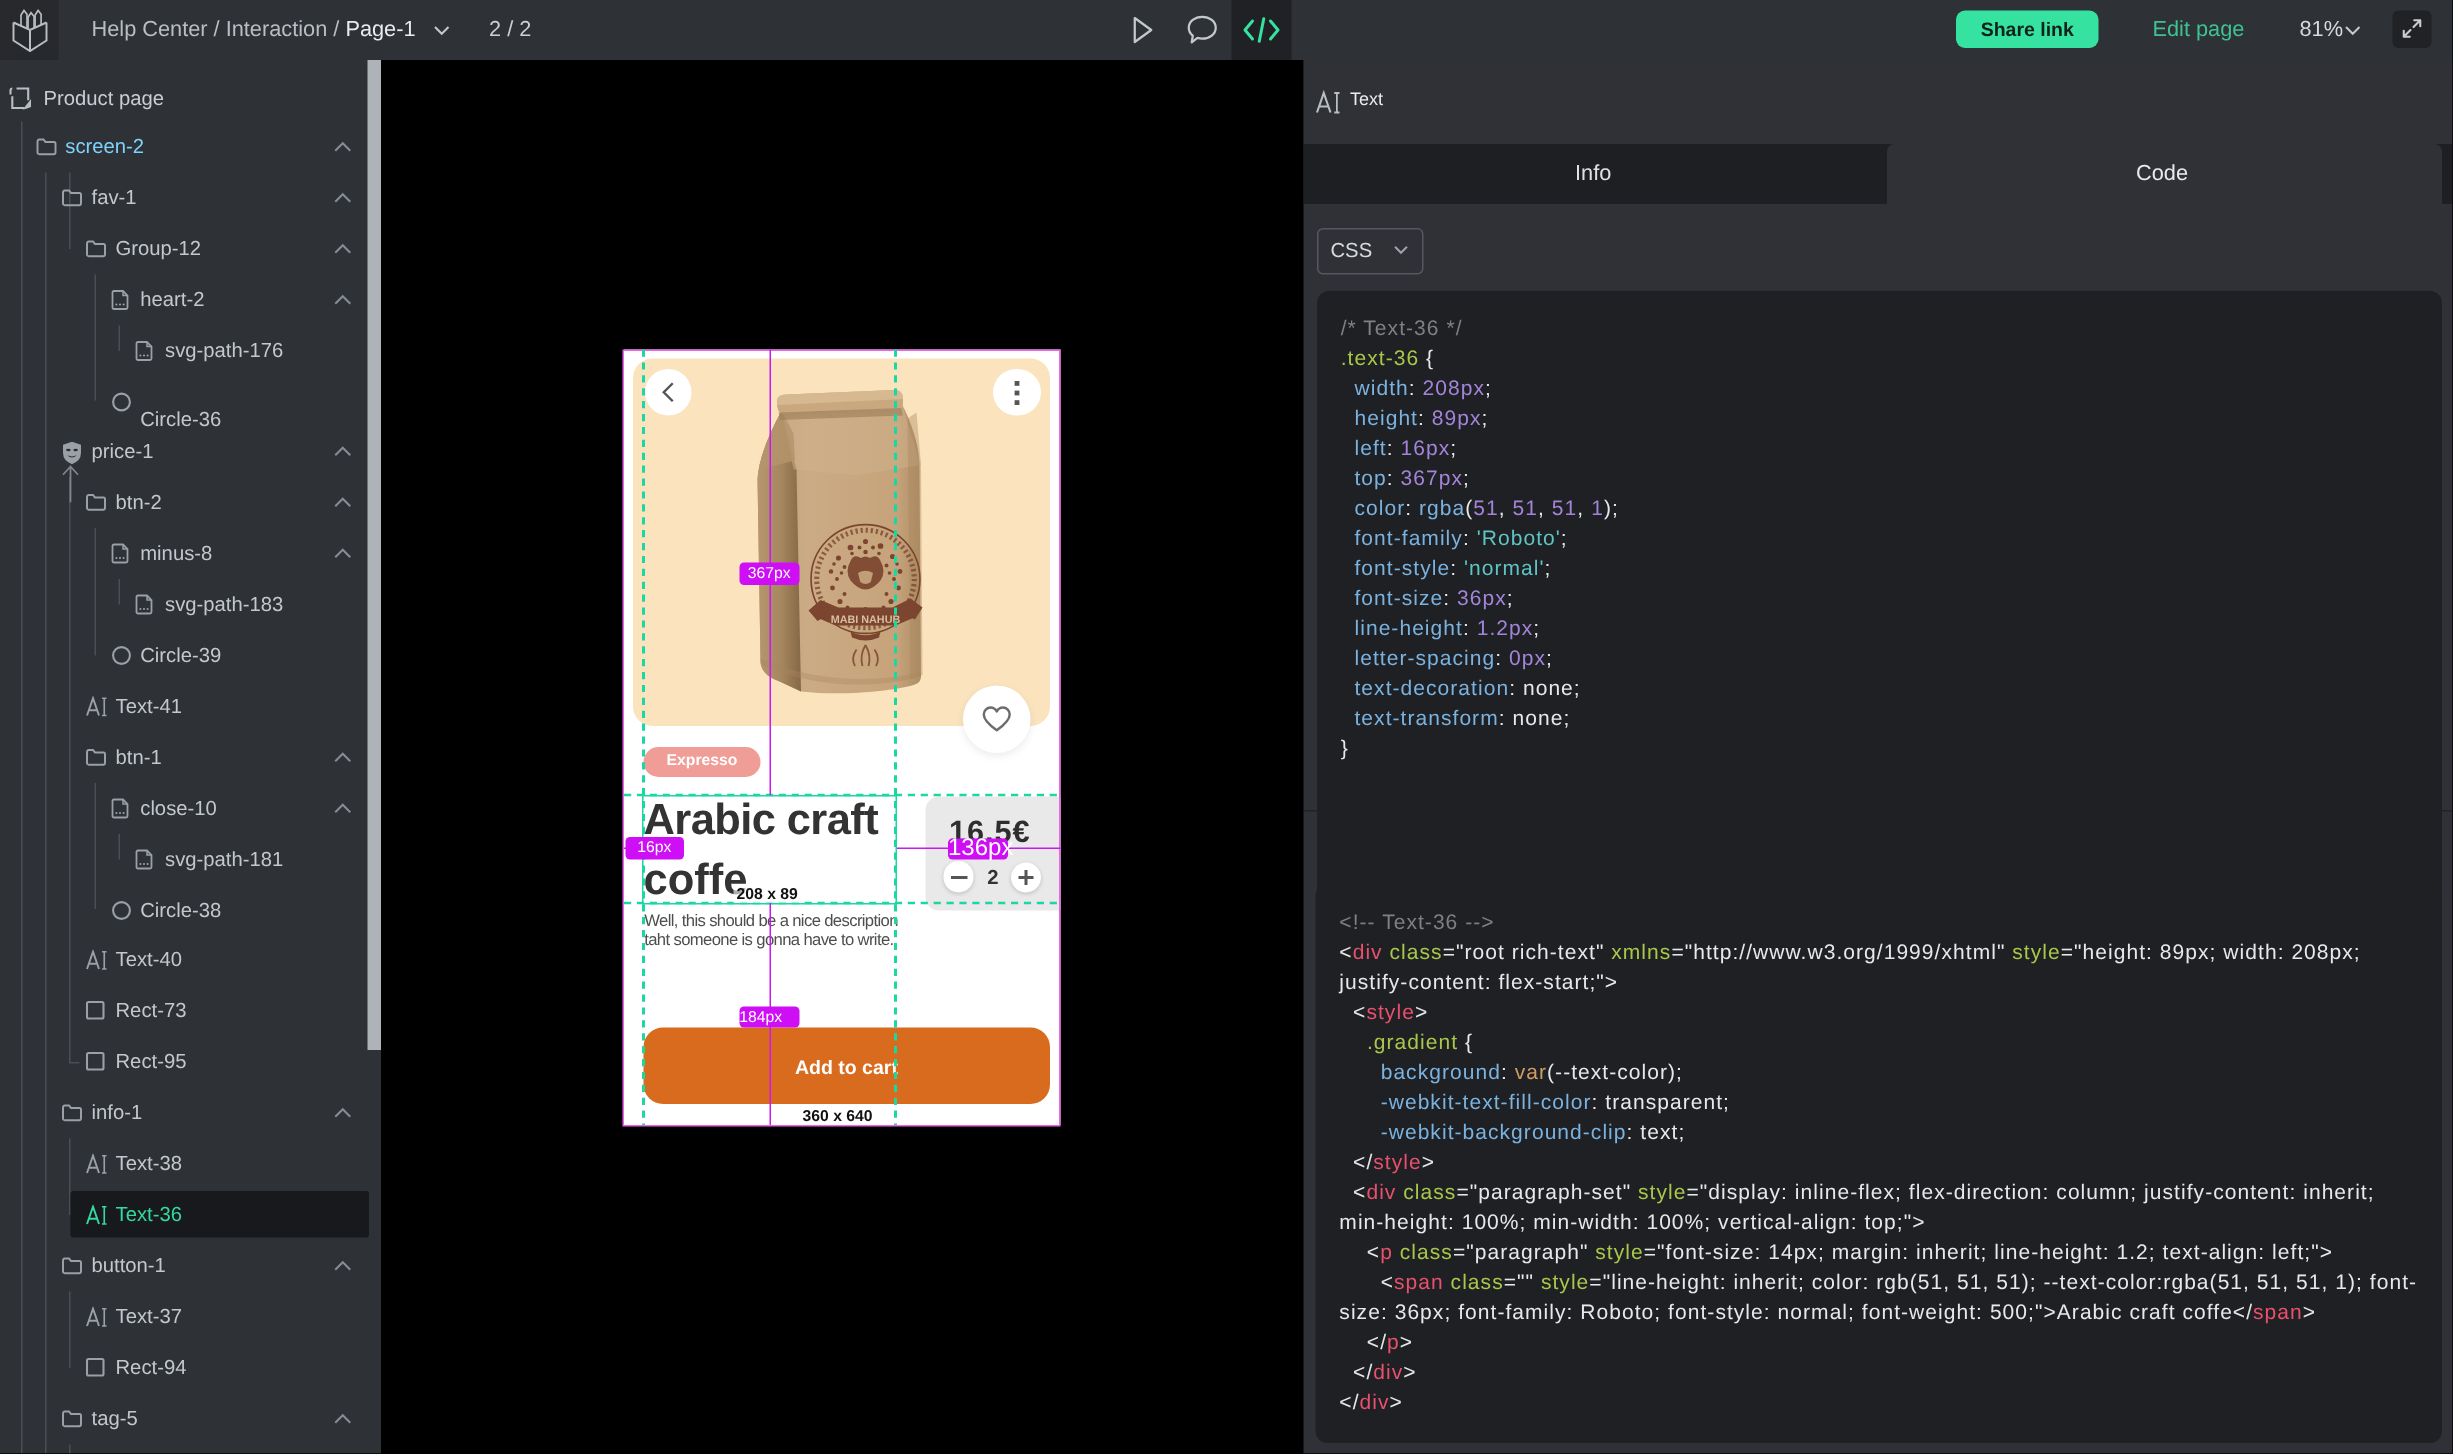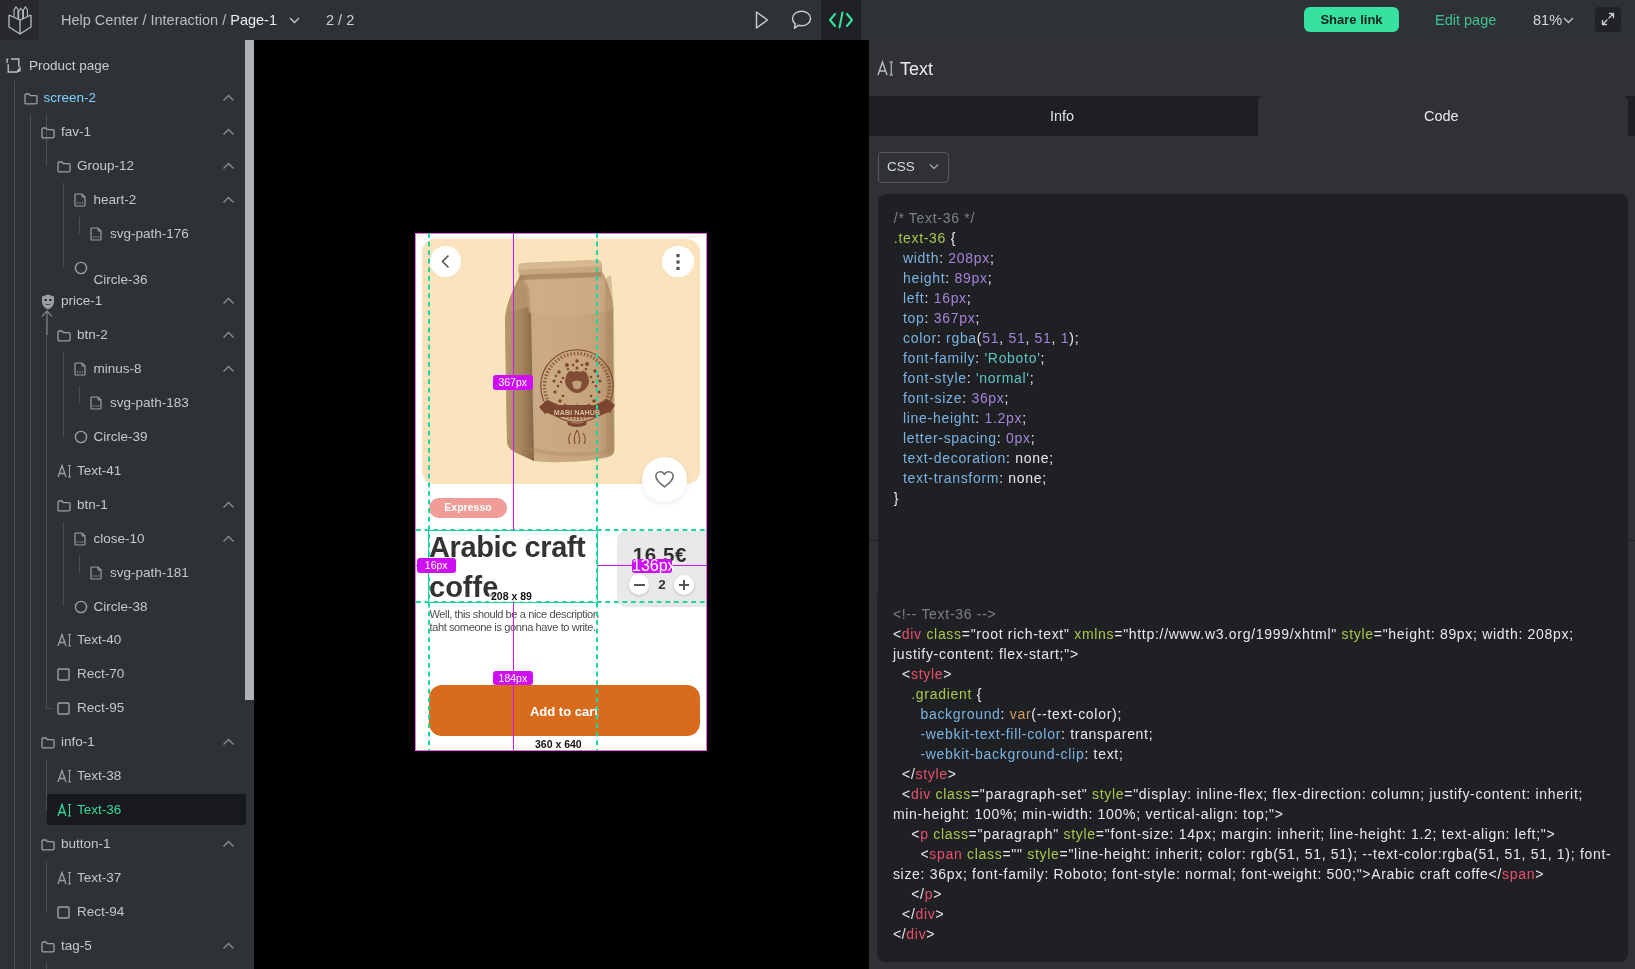--- a/index.html
+++ b/index.html
@@ -188,21 +188,21 @@
       </svg></div>
 <div class="a" style="left:93.5px;top:558.5px;font-size:13.5px;color:#c3c8cd">Circle-38</div>
 <div class="a" style="left:57px;top:593.4px"><svg width="15" height="14" viewBox="0 0 15 14" fill="none" stroke="#9aa0a6" stroke-width="1.3">
         <path d="M1 13 L5 1.5 L9 13 M2.3 9.5 L7.7 9.5"></path>
         <path d="M11 1.5 L14 1.5 M12.5 1.5 L12.5 13 M11 13 L14 13" stroke-width="1.1"></path>
       </svg></div>
 <div class="a" style="left:77px;top:592.4px;font-size:13.5px;color:#c3c8cd">Text-40</div>
 <div class="a" style="left:57px;top:627.3px"><svg width="13" height="13" viewBox="0 0 13 13" fill="none" stroke="#9aa0a6" stroke-width="1.4">
         <rect x="1" y="1" width="11" height="11" rx="1"></rect>
       </svg></div>
-<div class="a" style="left:77px;top:626.3px;font-size:13.5px;color:#c3c8cd">Rect-70</div>
+<div class="a" style="left:77px;top:626.3px;font-size:13.5px;color:#c3c8cd">Rect-73</div>
 <div class="a" style="left:57px;top:661.2px"><svg width="13" height="13" viewBox="0 0 13 13" fill="none" stroke="#9aa0a6" stroke-width="1.4">
         <rect x="1" y="1" width="11" height="11" rx="1"></rect>
       </svg></div>
 <div class="a" style="left:77px;top:660.2px;font-size:13.5px;color:#c3c8cd">Rect-95</div>
 <div class="a" style="left:41px;top:695.1px"><svg width="14" height="13" viewBox="0 0 14 13" fill="none" stroke="#9aa0a6" stroke-width="1.3">
         <path d="M1 3.5 Q1 2 2.2 2 L5 2 L6.3 3.6 L12 3.6 Q13 3.6 13 4.8 L13 10.5 Q13 11.8 11.8 11.8 L2.2 11.8 Q1 11.8 1 10.5 Z"></path>
       </svg></div>
 <div class="a" style="left:61px;top:694.1px;font-size:13.5px;color:#c3c8cd">info-1</div>
 <svg class="a" style="left:221px;top:698.1px" width="15" height="8" viewBox="0 0 14 8" fill="none" stroke="#878d93" stroke-width="1.4">
       <path d="M2 6.5 L7 1.5 L12 6.5"></path>
@@ -357,30 +357,30 @@
     <line x1="0" y1="1" x2="290.6" y2="1" stroke="#1bd7a2" stroke-width="2" stroke-dasharray="4.8 3.8"></line>
   </svg>
 <div class="a" style="left:428.4px;top:530.3px;width:168px;height:70.5px;border:1px solid #1bd7a2"></div>
 <div class="a" style="left:512.7px;top:233px;width:1.6px;height:297.29999999999995px;background:#cb18f2"></div>
 <div class="a" style="left:512.7px;top:601.8px;width:1.6px;height:148.4px;background:#cb18f2"></div>
 <div class="a" style="left:416px;top:564.6px;width:12.4px;height:1.6px;background:#cb18f2"></div>
 <div class="a" style="left:597.9px;top:564.6px;width:108.7px;height:1.6px;background:#cb18f2"></div>
 <div class="a" style="left:493px;top:375px;width:39.5px;height:14.5px;border-radius:3px;background:#ce0ff5;color:#fff;font-size:10.5px;text-align:center;line-height:14.5px">367px</div>
 <div class="a" style="left:416.7px;top:558px;width:39px;height:14.5px;border-radius:3px;background:#ce0ff5;color:#fff;font-size:10.5px;text-align:center;line-height:14.5px">16px</div>
 <div class="a" style="left:632px;top:558.8px;width:40px;height:14.5px;border-radius:3px;background:#ce0ff5;color:#fff;font-size:16px;text-align:center;line-height:14.5px">136px</div>
-<div class="a" style="left:492.9px;top:670.5px;width:40px;height:14.5px;border-radius:3px;background:#ce0ff5;color:#fff;font-size:10.5px;text-align:center;line-height:14.5px">184px</div>
+<div class="a" style="left:492.9px;top:670.5px;width:40px;height:14.5px;border-radius:3px;background:#ce0ff5;color:#fff;font-size:10.5px;text-align:left;line-height:14.5px">184px</div>
 <div class="a" style="left:489px;top:589.5px;font-size:10.5px;font-weight:bold;color:#111;background:rgba(255,255,255,0.6);padding:0 2px">208 x 89</div>
 <div class="a" style="left:533px;top:738px;font-size:10.5px;font-weight:bold;color:#111;background:rgba(255,255,255,0.6);padding:0 2px">360 x 640</div>
 <div class="a" style="left:869px;top:40px;width:766px;height:929px;background:#2f3136;overflow:hidden">
 <div class="a" style="left:0;top:0;width:766px;height:56px;background:#2f3136;border-bottom:1px solid #212325"></div>
 <svg class="a" style="left:8px;top:20px" width="17" height="16" viewBox="0 0 17 16" fill="none" stroke="#b9bec3" stroke-width="1.4">
       <path d="M1 15 L5.5 2 L10 15 M2.5 11 L8.5 11"></path>
       <path d="M12.5 2 L16 2 M14.25 2 L14.25 15 M12.5 15 L16 15" stroke-width="1.2"></path>
     </svg>
-<div class="a" style="left:31px;top:19px;font-size:18px;color:#e8eaec">Text</div>
+<div class="a" style="left:31px;top:19px;font-size:12px;color:#e8eaec">Text</div>
 <div class="a" style="left:0;top:56px;width:766px;height:40px;background:#1d1f22"></div>
 <div class="a" style="left:388.5px;top:56px;width:370.5px;height:40px;background:#2f3136;border-radius:5px 5px 0 0"></div>
 <div class="a" style="left:181px;top:68px;font-size:14.5px;color:#dfe2e5">Info</div>
 <div class="a" style="left:555px;top:68px;font-size:14.5px;color:#e8eaec">Code</div>
 <div class="a" style="left:0;top:499.6px;width:766px;height:1px;background:#212325"></div>
 <div class="a" style="left:9px;top:112px;width:69px;height:29px;border:1px solid #55595e;border-radius:4px"></div>
 <div class="a" style="left:18px;top:119px;font-size:13.5px;color:#d6dadd">CSS</div>
 <svg class="a" style="left:59px;top:123px" width="12" height="8" viewBox="0 0 12 8" fill="none" stroke="#9ba1a6" stroke-width="1.4">
       <path d="M2 1.5 L6 5.5 L10 1.5"></path>
     </svg>

